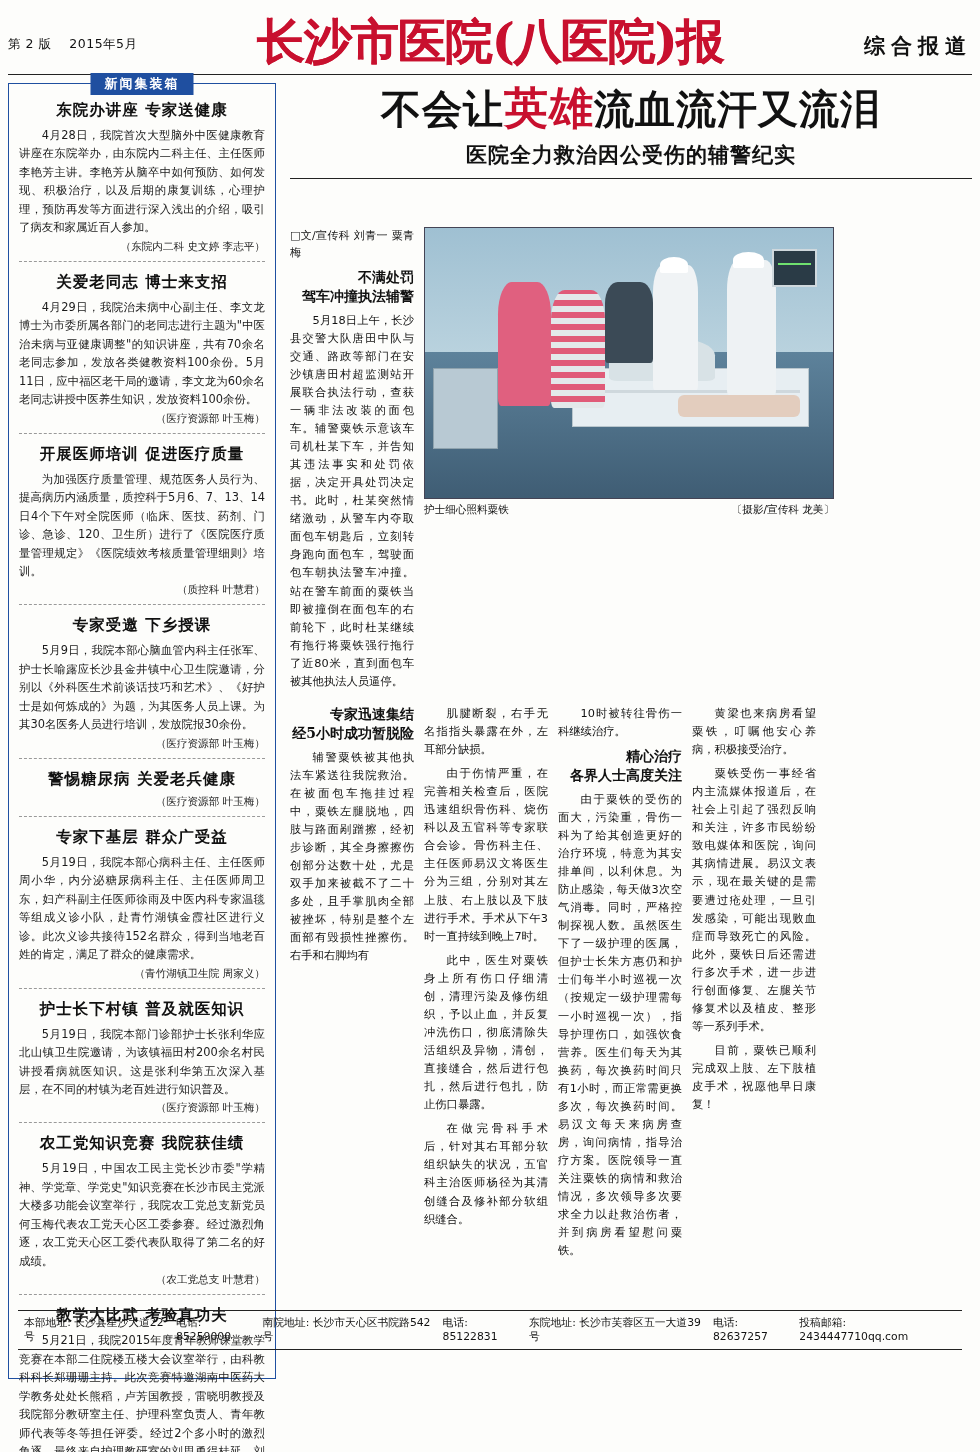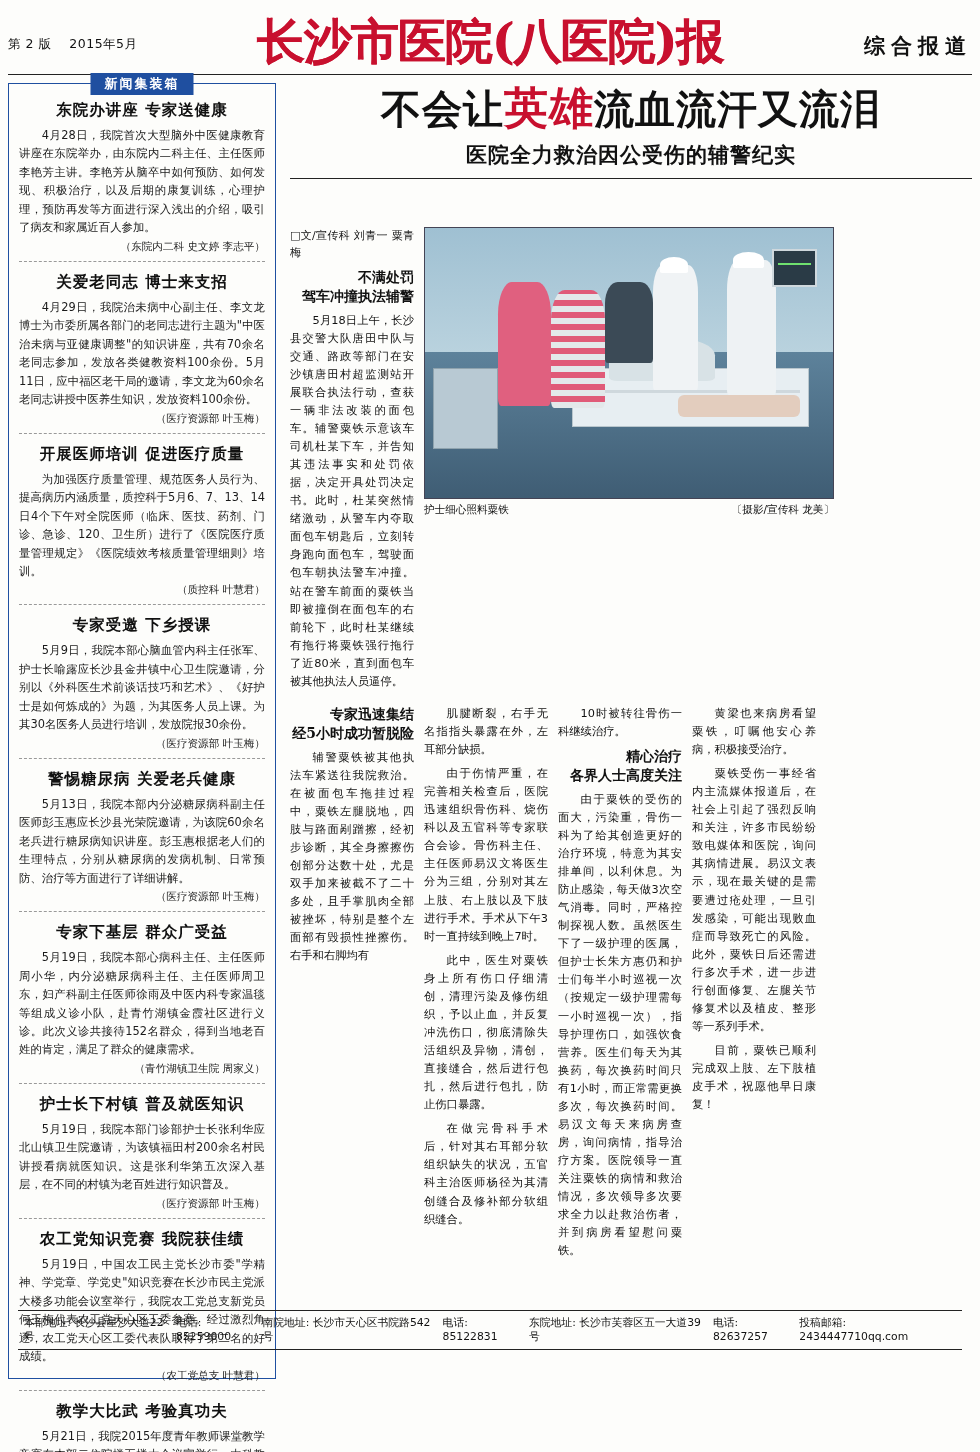--- a/index.html
+++ b/index.html
@@ -138,21 +138,20 @@
           <div class="nb-p">为加强医疗质量管理、规范医务人员行为、提高病历内涵质量，质控科于5月6、7、13、14日4个下午对全院医师（临床、医技、药剂、门诊、急诊、120、卫生所）进行了《医院医疗质量管理规定》《医院绩效考核质量管理细则》培训。</div>
           <div class="nb-sig">（质控科  叶慧君）</div>
         </div>
         <div class="nb-item">
           <div class="nb-h">专家受邀 下乡授课</div>
           <div class="nb-p">5月9日，我院本部心脑血管内科主任张军、护士长喻露应长沙县金井镇中心卫生院邀请，分别以《外科医生术前谈话技巧和艺术》、《好护士是如何炼成的》为题，为其医务人员上课。为其30名医务人员进行培训，发放院报30余份。</div>
           <div class="nb-sig">（医疗资源部  叶玉梅）</div>
         </div>
         <div class="nb-item">
           <div class="nb-h">警惕糖尿病 关爱老兵健康</div>
-          <div class="nb-p">5月13日，我院本部内分泌糖尿病科副主任医师彭玉惠应长沙县光荣院邀请，为该院60余名老兵进行糖尿病知识讲座。彭玉惠根据老人们的生理特点，分别从糖尿病的发病机制、日常预防、治疗等方面进行了详细讲解。</div>
           <div class="nb-sig">（医疗资源部  叶玉梅）</div>
         </div>
         <div class="nb-item">
           <div class="nb-h">专家下基层 群众广受益</div>
           <div class="nb-p">5月19日，我院本部心病科主任、主任医师周小华，内分泌糖尿病科主任、主任医师周卫东，妇产科副主任医师徐雨及中医内科专家温毯等组成义诊小队，赴青竹湖镇金霞社区进行义诊。此次义诊共接待152名群众，得到当地老百姓的肯定，满足了群众的健康需求。</div>
           <div class="nb-sig">（青竹湖镇卫生院  周家义）</div>
         </div>
         <div class="nb-item">
           <div class="nb-h">护士长下村镇 普及就医知识</div>
           <div class="nb-p">5月19日，我院本部门诊部护士长张利华应北山镇卫生院邀请，为该镇福田村200余名村民讲授看病就医知识。这是张利华第五次深入基层，在不同的村镇为老百姓进行知识普及。</div>

